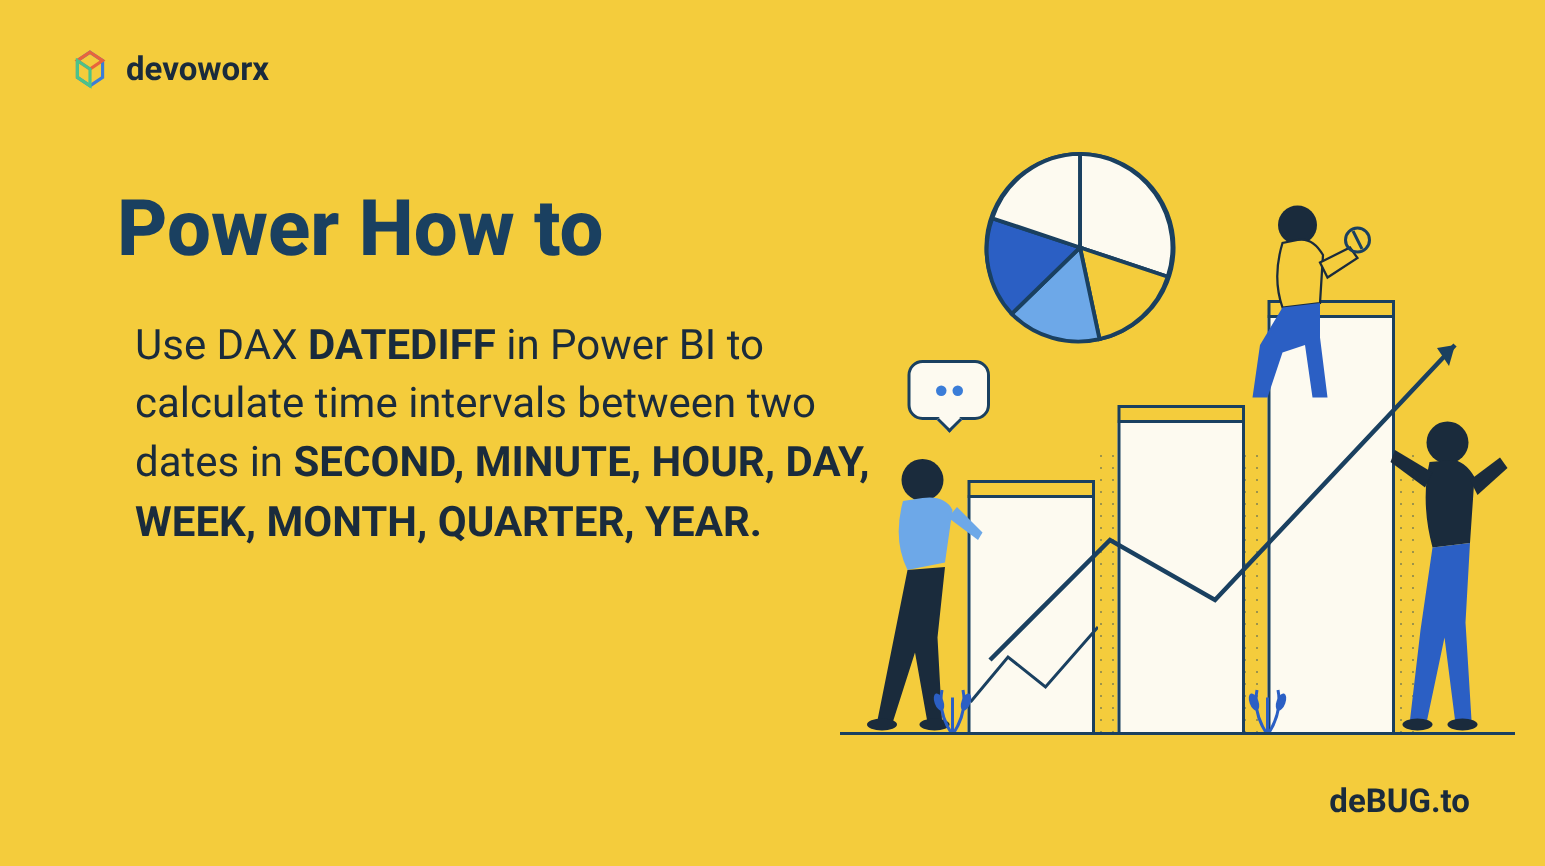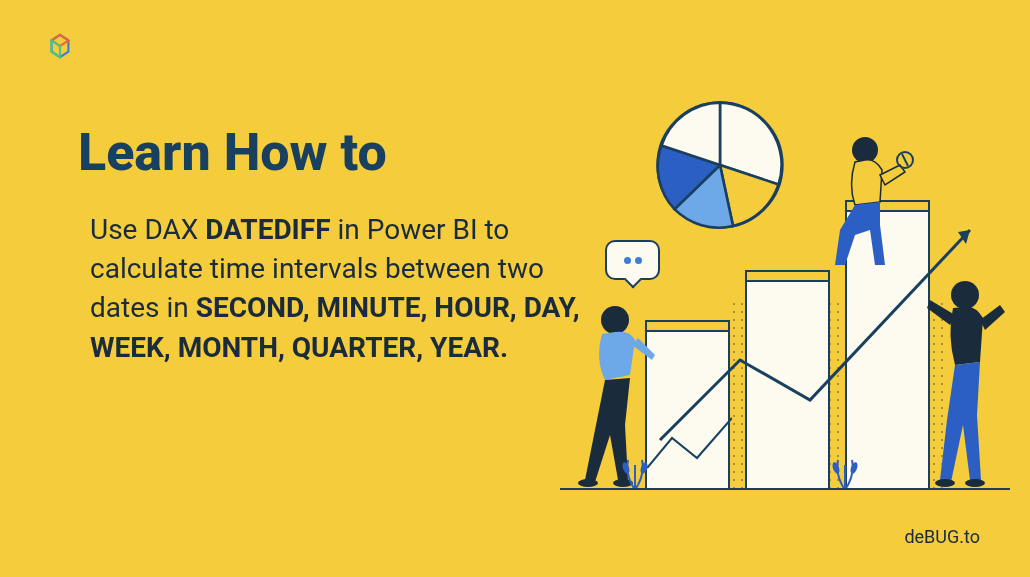--- a/index.html
+++ b/index.html
@@ -50,22 +50,22 @@
       color: #1a2b3c;
       font-weight: 400;
     }
     .body-text .bold {
       font-weight: 700;
     }
     .footer-brand {
       position: absolute;
       bottom: 30px;
       right: 50px;
-      font-size: 18px;
-      font-weight: 400;
+      font-size: 22px;
+      font-weight: 700;
       color: #1a2b3c;
     }
     .footer-brand .caps {
       text-transform: uppercase;
     }
     .illustration {
       position: absolute;
       top: 100px;
       right: 20px;
       width: 450px;
@@ -171,23 +171,24 @@
 <body>
 
 <div class="logo-area">
   <span class="logo-icon">
     <svg viewBox="0 0 40 40" width="28" height="28">
       <path d="M20 4 L32 12 L32 28 L20 36 L8 28 L8 12 Z" fill="none" stroke="#3b7dd8" stroke-width="3"></path>
       <path d="M20 4 L32 12 L20 20 L8 12 Z" fill="none" stroke="#e8643c" stroke-width="3"></path>
       <path d="M8 12 L8 28 L20 36 L20 20 Z" fill="none" stroke="#4cc38a" stroke-width="3"></path>
     </svg>
   </span>
+  <span class="logo-text">devoworx</span>
 </div>
 
-<h1 class="main-title">Learn How to</h1>
+<h1 class="main-title">Power How to</h1>
 
 <p class="body-text">
   <span>Use DAX </span><span class="bold">DATEDIFF</span><span> in Power BI to calculate time intervals between two dates in </span><span class="bold">SECOND, MINUTE, HOUR, DAY, WEEK, MONTH, QUARTER, YEAR.</span>
 </p>
 
 <div class="illustration">
   <div class="dots-pattern"></div>
 
   <div class="bar b1">
     <div class="bar-cap"></div>

